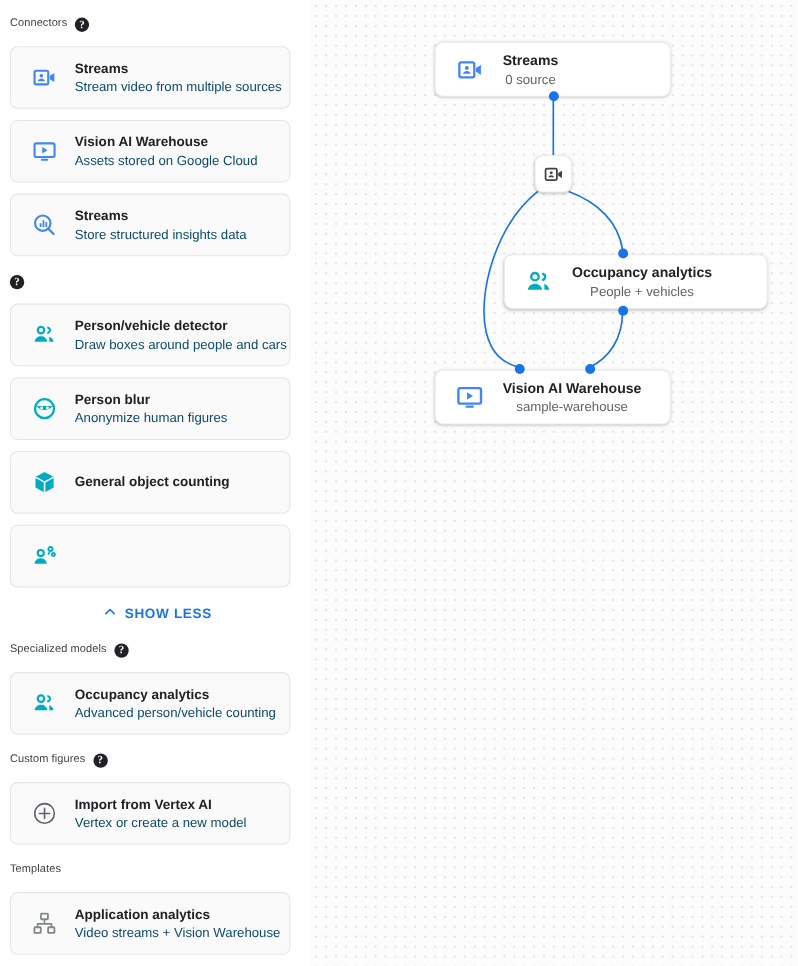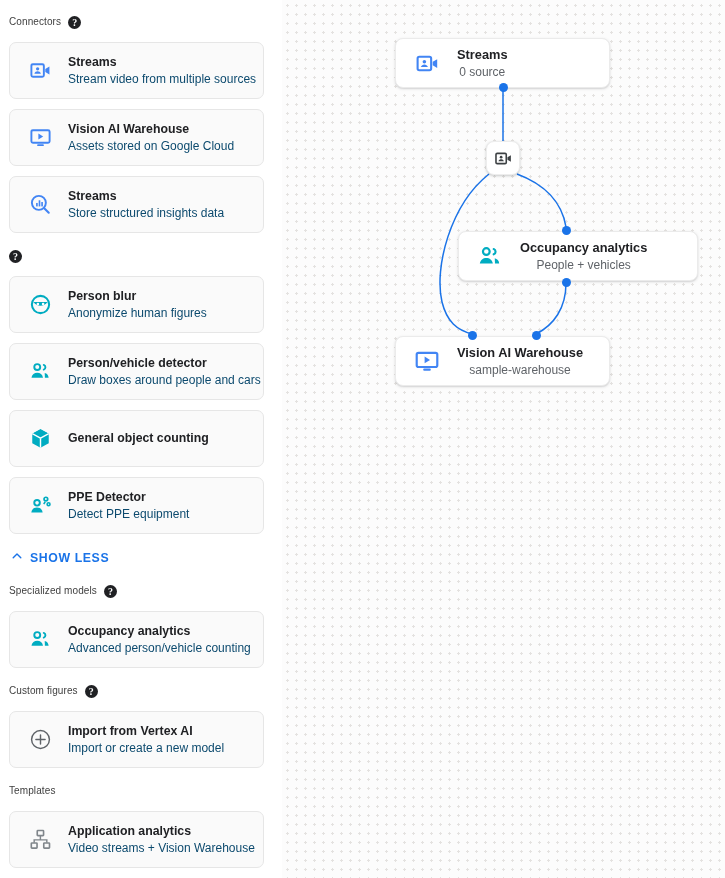--- a/index.html
+++ b/index.html
@@ -87,20 +87,21 @@
 
   .show-less {
     display: flex;
     align-items: center;
     gap: 6px;
     padding-left: 10px;
     margin-top: 14px;
     margin-bottom: 4px;
     cursor: pointer;
     height: 20px;
+    justify-content: center;
   }
   .show-less-label {
     color: #1a73e8;
     font-size: 12.3px;
     font-weight: bold;
     letter-spacing: 0.6px;
   }
 
   
   .canvas-wrap {
@@ -215,44 +216,44 @@
       </span>
     </div>
 
     <div class="section-head">
       <span class="help-icon">?</span>
     </div>
 
     <div class="card">
       <span class="card-ic">
         <svg width="23" height="23" viewBox="0 0 24 24">
+            <circle cx="8.6" cy="7.4" r="3.1" fill="none" stroke="#00acc1" stroke-width="2"></circle>
+            <path d="M2.6 18.4c.5-3.3 3-5.1 6-5.1s5.5 1.8 6 5.1z" fill="#00acc1"></path>
+            <path d="M15.4 5.1a2.6 2.6 0 010 4.9" fill="none" stroke="#00acc1" stroke-width="2" stroke-linecap="round"></path>
+            <path d="M16.4 13.6c2.3.6 3.8 2.3 4.1 4.8h-3.9z" fill="#00acc1"></path>
+          </svg>
+      </span>
+      <span class="card-text">
+        <span class="card-title">Person/vehicle detector</span>
+        <span class="card-sub">Draw boxes around people and cars</span>
+      </span>
+    </div>
+
+    <div class="card">
+      <span class="card-ic">
+        <svg width="23" height="23" viewBox="0 0 24 24">
             <circle cx="12" cy="12" r="9" fill="none" stroke="#00acc1" stroke-width="2.1"></circle>
             <path d="M4.6 9.5h14.8a9 9 0 01-14.8 0z" fill="#00acc1"></path>
             <circle cx="9.3" cy="11.4" r="1.35" fill="#fff"></circle>
             <circle cx="14.7" cy="11.4" r="1.35" fill="#fff"></circle>
           </svg>
       </span>
       <span class="card-text">
         <span class="card-title">Person blur</span>
         <span class="card-sub">Anonymize human figures</span>
-      </span>
-    </div>
-
-    <div class="card">
-      <span class="card-ic">
-        <svg width="23" height="23" viewBox="0 0 24 24">
-            <circle cx="8.6" cy="7.4" r="3.1" fill="none" stroke="#00acc1" stroke-width="2"></circle>
-            <path d="M2.6 18.4c.5-3.3 3-5.1 6-5.1s5.5 1.8 6 5.1z" fill="#00acc1"></path>
-            <path d="M15.4 5.1a2.6 2.6 0 010 4.9" fill="none" stroke="#00acc1" stroke-width="2" stroke-linecap="round"></path>
-            <path d="M16.4 13.6c2.3.6 3.8 2.3 4.1 4.8h-3.9z" fill="#00acc1"></path>
-          </svg>
-      </span>
-      <span class="card-text">
-        <span class="card-title">Person/vehicle detector</span>
-        <span class="card-sub">Draw boxes around people and cars</span>
       </span>
     </div>
 
     <div class="card">
       <span class="card-ic">
         <svg width="23" height="23" viewBox="0 0 24 24">
             <path d="M12 2.4l8.6 4.6v9.9L12 21.6 3.4 16.9V7z" fill="#00acc1"></path>
             <path d="M12 2.4L3.4 7l8.6 4.7L20.6 7z" fill="#00acc1"></path>
             <path d="M12 11.7v9.9" stroke="#fff" stroke-width="1.5"></path>
             <path d="M12 11.7L3.4 7M12 11.7L20.6 7" stroke="#fff" stroke-width="1.4"></path>
@@ -266,24 +267,20 @@
     <div class="card">
       <span class="card-ic">
         <svg width="23" height="23" viewBox="0 0 24 24">
             <circle cx="8.4" cy="9.2" r="2.9" fill="none" stroke="#00acc1" stroke-width="2"></circle>
             <path d="M2.4 19.2c.5-3.2 2.9-5 5.9-5s5.4 1.8 5.9 5z" fill="#00acc1"></path>
             <circle cx="17.6" cy="5.3" r="1.9" fill="none" stroke="#00acc1" stroke-width="1.8"></circle>
             <circle cx="20.4" cy="10.6" r="1.5" fill="none" stroke="#00acc1" stroke-width="1.7"></circle>
             <path d="M15.4 10.6l1.5-2.5" stroke="#00acc1" stroke-width="1.6"></path>
           </svg>
       </span>
-      <span class="card-text">
-        <span class="card-title">PPE Detector</span>
-        <span class="card-sub">Detect PPE equipment</span>
-      </span>
     </div>
 
     <div class="show-less">
       <span>
         <svg width="14" height="14" viewBox="0 0 24 24">
             <path d="M5.5 15.2L12 8.7l6.5 6.5" fill="none" stroke="#1a73e8" stroke-width="2.4" stroke-linecap="round" stroke-linejoin="round"></path>
           </svg>
       </span>
       <span class="show-less-label">SHOW LESS</span>
     </div>
@@ -315,21 +312,21 @@
 
     <div class="card">
       <span class="card-ic">
         <svg width="23" height="23" viewBox="0 0 24 24">
             <circle cx="12" cy="12" r="9.3" fill="none" stroke="#5f6368" stroke-width="1.5"></circle>
             <path d="M12 7.2v9.6M7.2 12h9.6" stroke="#5f6368" stroke-width="1.5" stroke-linecap="round"></path>
           </svg>
       </span>
       <span class="card-text">
         <span class="card-title">Import from Vertex AI</span>
-        <span class="card-sub">Import or create a new model</span>
+        <span class="card-sub">Vertex or create a new model</span>
       </span>
     </div>
 
     <div class="section-head">
       <span class="section-title">Templates</span>
     </div>
 
     <div class="card">
       <span class="card-ic">
         <svg width="23" height="23" viewBox="0 0 24 24">

